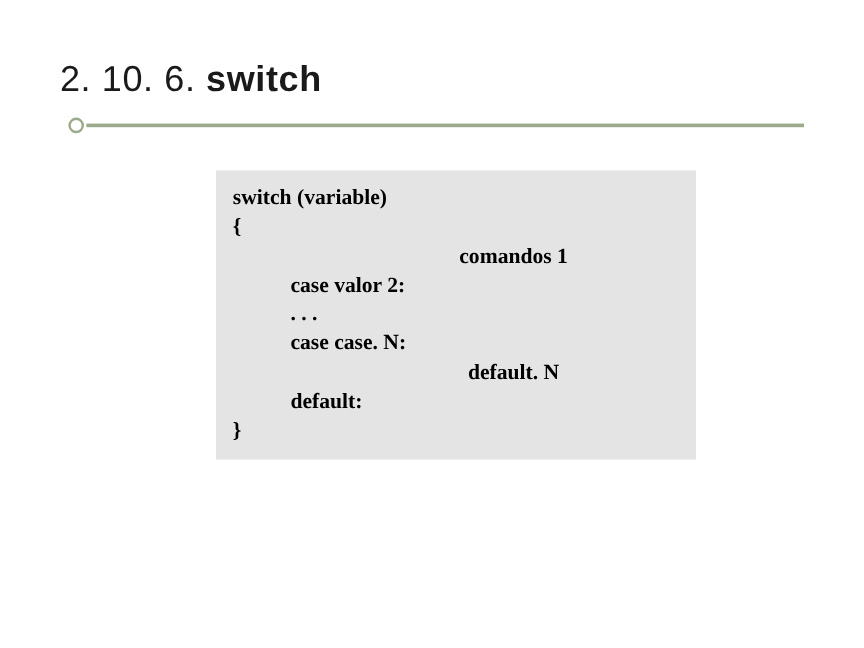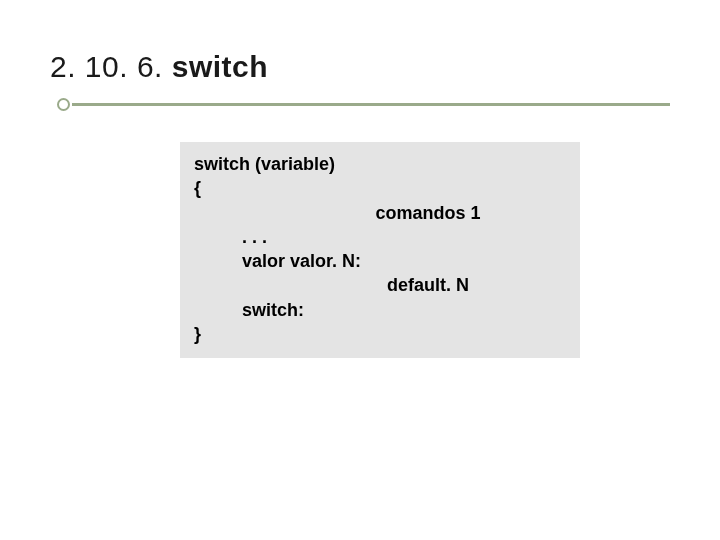--- a/index.html
+++ b/index.html
@@ -39,21 +39,21 @@
     height: 13px;
     border-radius: 50%;
     background: #ffffff;
     border: 2.5px solid #9aaa8a;
   }
   .code-box {
     margin-left: 130px;
     width: 400px;
     background: #e4e4e4;
     padding: 10px 14px 12px 14px;
-    font-family: Liberation Sans, sans-serif;
+    font-family: Liberation Serif, serif;
     font-size: 18px;
     line-height: 1.35;
     color: #000;
     font-weight: bold;
   }
   .ind1 { padding-left: 48px; }
   .ind2 { padding-left: 96px; text-align: center; }
 </style>
 </head>
 <body>
@@ -66,20 +66,21 @@
 
   <div class="rule-wrap">
     <div class="rule-line"></div>
     <div class="rule-dot"></div>
   </div>
 
   <div class="code-box">
     <div>switch (variable)</div>
     <div>{</div>
     <div class="ind2">comandos 1</div>
+    <div class="ind1">case valor 2:</div>
     <div class="ind1">. . .</div>
-    <div class="ind1">valor valor. N:</div>
+    <div class="ind1">case case. N:</div>
     <div class="ind2">default. N</div>
-    <div class="ind1">switch:</div>
+    <div class="ind1">default:</div>
     <div>}</div>
   </div>
 
 </div>
 
 </body></html>

